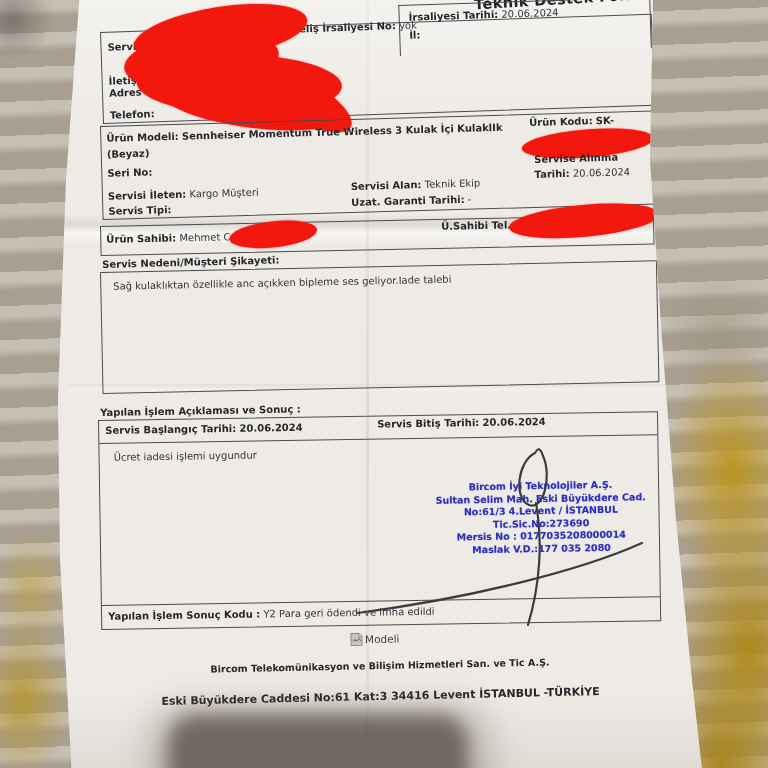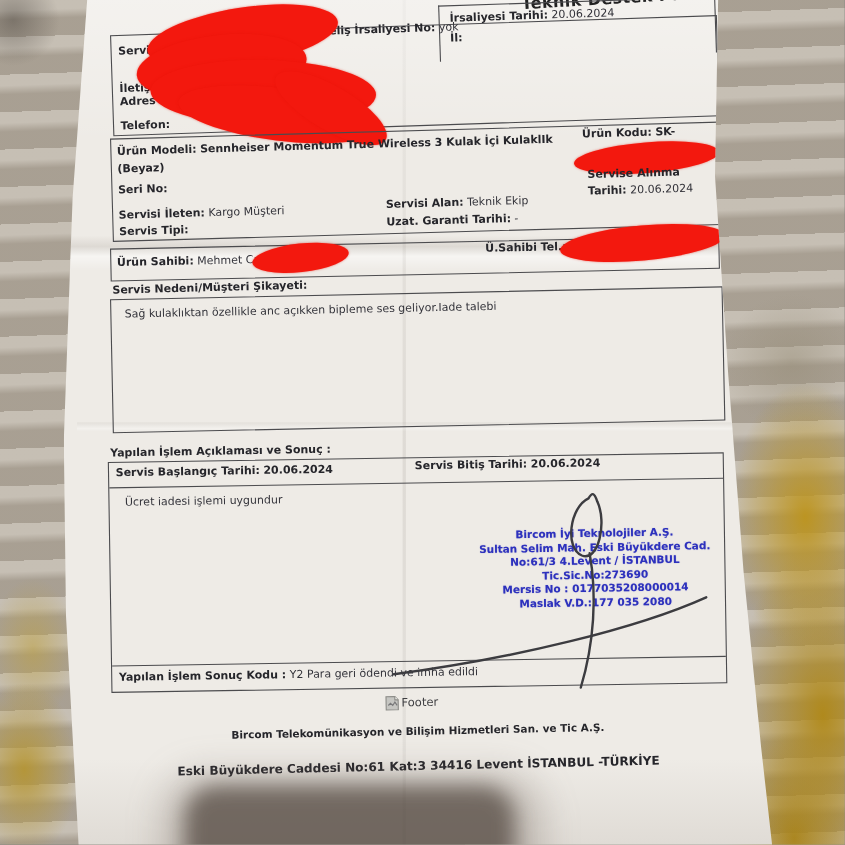--- a/index.html
+++ b/index.html
@@ -171,21 +171,21 @@
       <path d="M312 100 C 250 128, 140 155, 28 170" fill="none" stroke="#3c3c40" stroke-width="2.2" stroke-linecap="round"></path>
       <path d="M206 60 C 213 98, 210 142, 198 182" fill="none" stroke="#3c3c40" stroke-width="2.2" stroke-linecap="round"></path>
     </svg>
 
     <div class="footer-row">
       <svg width="13" height="14" viewBox="0 0 13 14">
         <path d="M1 1 h8 l3 3 v9 h-11 z" fill="#c6c6c2" stroke="#8a8a86"></path>
         <path d="M9 1 v3 h3" fill="#eeeeea" stroke="#8a8a86"></path>
         <path d="M3 9 l2 -2 2 2 2 -3 2 3" stroke="#78787a" fill="none"></path>
       </svg>
-      <span>Footer</span>
+      <span>Modeli</span>
     </div>
     <div class="company">Bircom Telekomünikasyon ve Bilişim Hizmetleri San. ve Tic A.Ş.</div>
     <div class="address">Eski Büyükdere Caddesi No:61 Kat:3 34416 Levent İSTANBUL -TÜRKİYE</div>
 
     <div class="shadow-halo"></div>
     <div class="phone-shadow"></div>
   </div>
 </div>
 
 </body></html>

